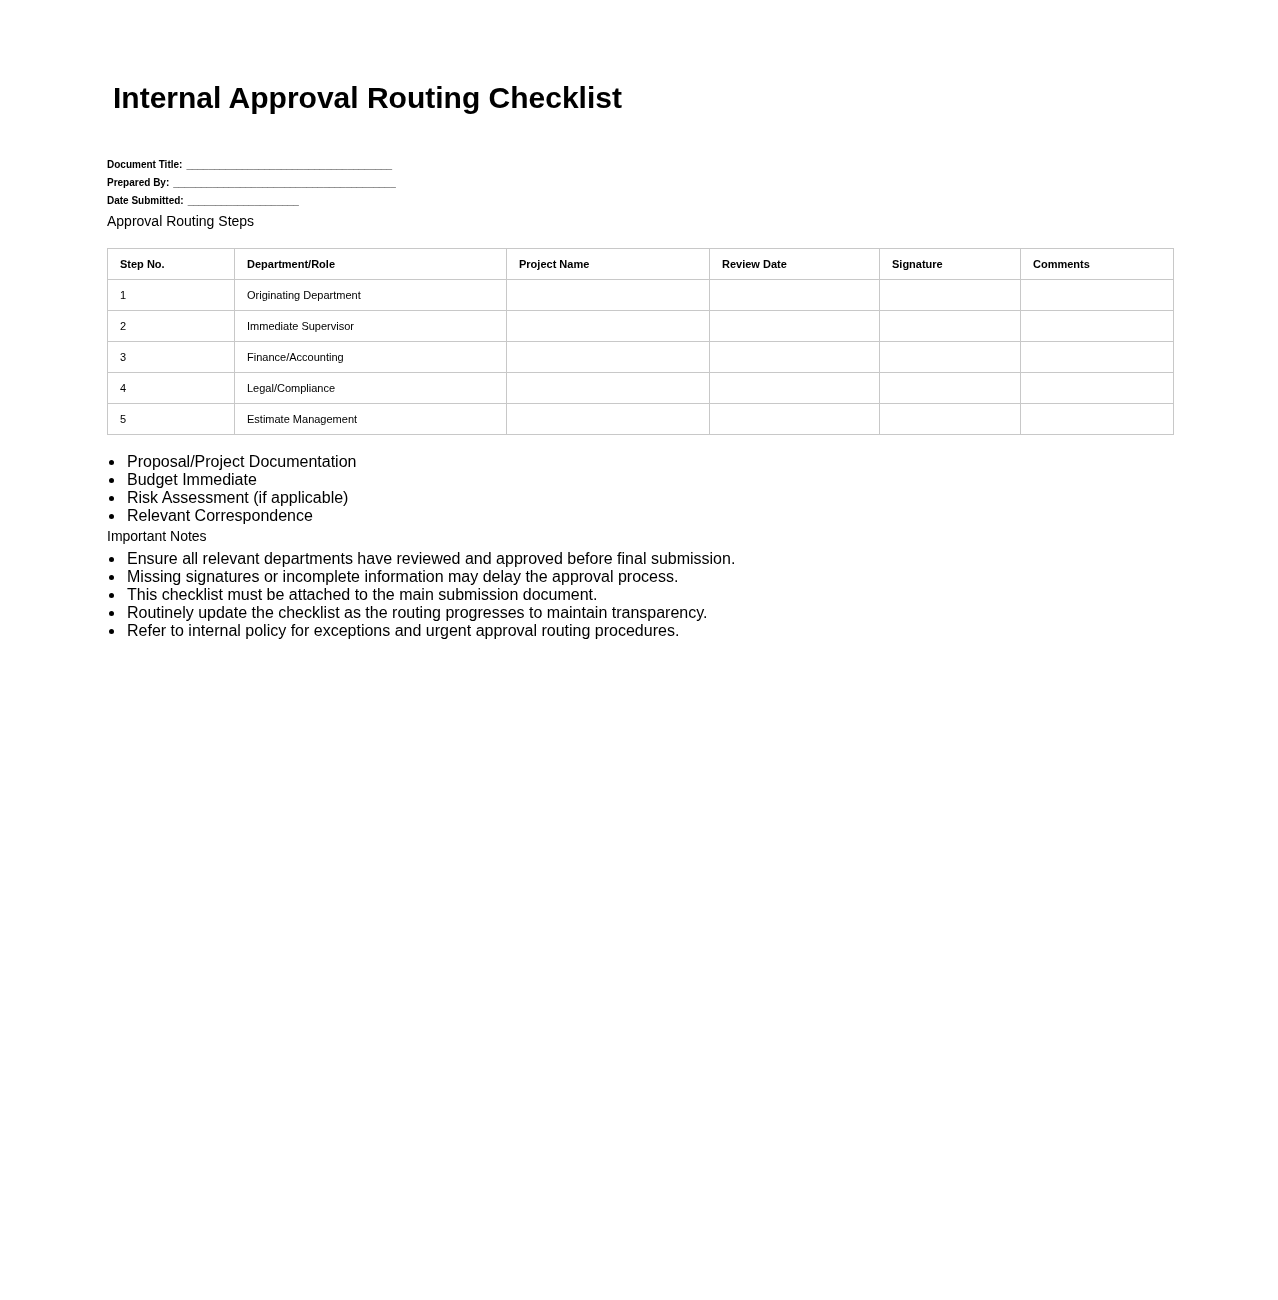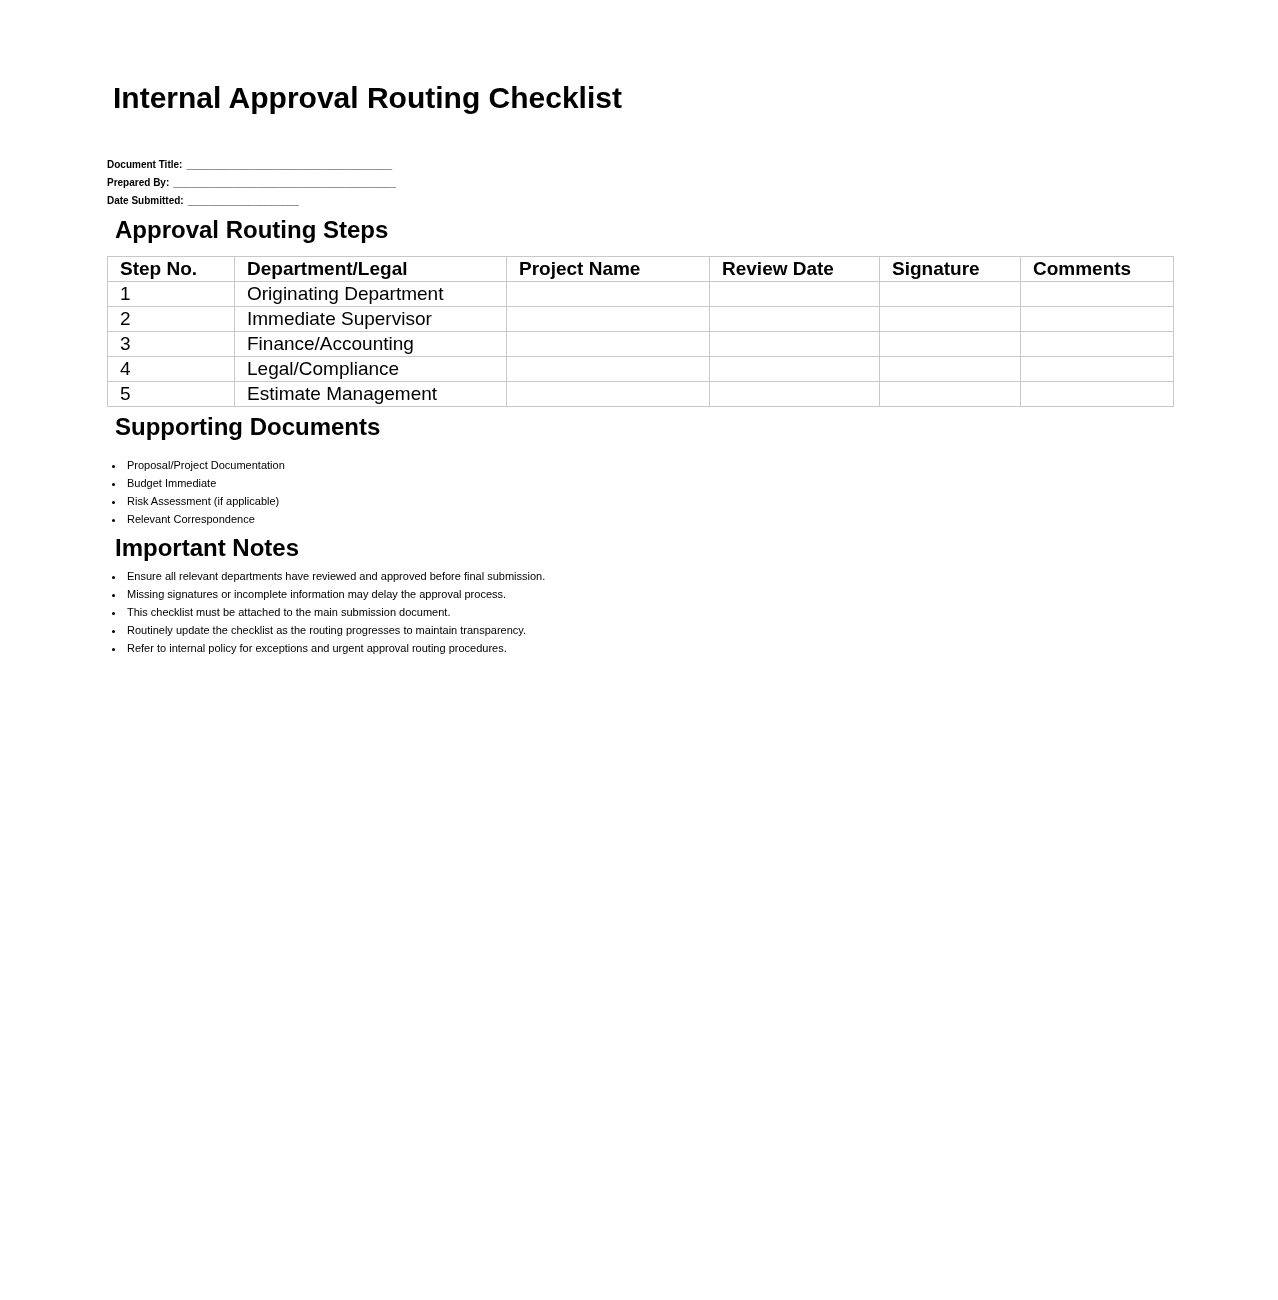--- a/index.html
+++ b/index.html
@@ -27,50 +27,50 @@
   }
   .meta {
     margin-top: 42px;
     font-size: 10px;
     line-height: 18px;
     font-weight: 700;
   }
   .meta p { margin: 0; }
   .meta .blank { margin-left: 4px; letter-spacing: 0; }
   h2.section-heading {
-    font-size: 24px;
-    font-weight: 700;
+    font-size: 14px;
+    font-weight: 400;
     line-height: 23px;
-    margin: 8px;
+    margin: 0;
   }
   .h-routing    { margin-top: 20px; }
   .h-supporting { margin-top: 30px; }
   .h-notes      { margin-top: 20px; }
   table.routing-table {
     border-collapse: collapse;
     table-layout: fixed;
     width: 1066px;
     margin-top: 15px;
   }
   .routing-table th,
   .routing-table td {
     border: 1px solid #c8c8c8;
-    height: 25px;
+    height: 31px;
     padding: 0 6px 0 12px;
     text-align: left;
     vertical-align: middle;
-    font-size: 19px;
+    font-size: 11px;
     overflow: hidden;
     white-space: nowrap;
   }
   .routing-table th { font-weight: 700; }
   ul.doc-list {
     margin: 18px 0 0 0;
     padding-left: 18px;
-    font-size: 11px;
+    font-size: 16px;
     line-height: 18px;
   }
   ul.doc-list.notes-list { margin-top: 2px; }
   ul.doc-list li { margin: 0; padding-left: 2px; }
 </style>
 </head>
 <body>
 
 <div class="doc">
 
@@ -95,21 +95,21 @@
       <col style="width:127px">
         <col style="width:272px">
         <col style="width:203px">
         <col style="width:170px">
         <col style="width:141px">
         <col style="width:153px">
     </colgroup>
     <thead>
       <tr>
         <th>Step No.</th>
-        <th>Department/Legal</th>
+        <th>Department/Role</th>
         <th>Project Name</th>
         <th>Review Date</th>
         <th>Signature</th>
         <th>Comments</th>
       </tr>
     </thead>
     <tbody>
       <tr>
         <td>1</td>
         <td>Originating Department</td>
@@ -146,21 +146,20 @@
         <td>5</td>
         <td>Estimate Management</td>
         <td></td>
         <td></td>
         <td></td>
         <td></td>
       </tr>
     </tbody>
   </table>
 
-  <h2 class="section-heading h-supporting">Supporting Documents</h2>
 
   <ul class="doc-list">
     <li>Proposal/Project Documentation</li>
     <li>Budget Immediate</li>
     <li>Risk Assessment (if applicable)</li>
     <li>Relevant Correspondence</li>
   </ul>
 
   <h2 class="section-heading h-notes">Important Notes</h2>
 

